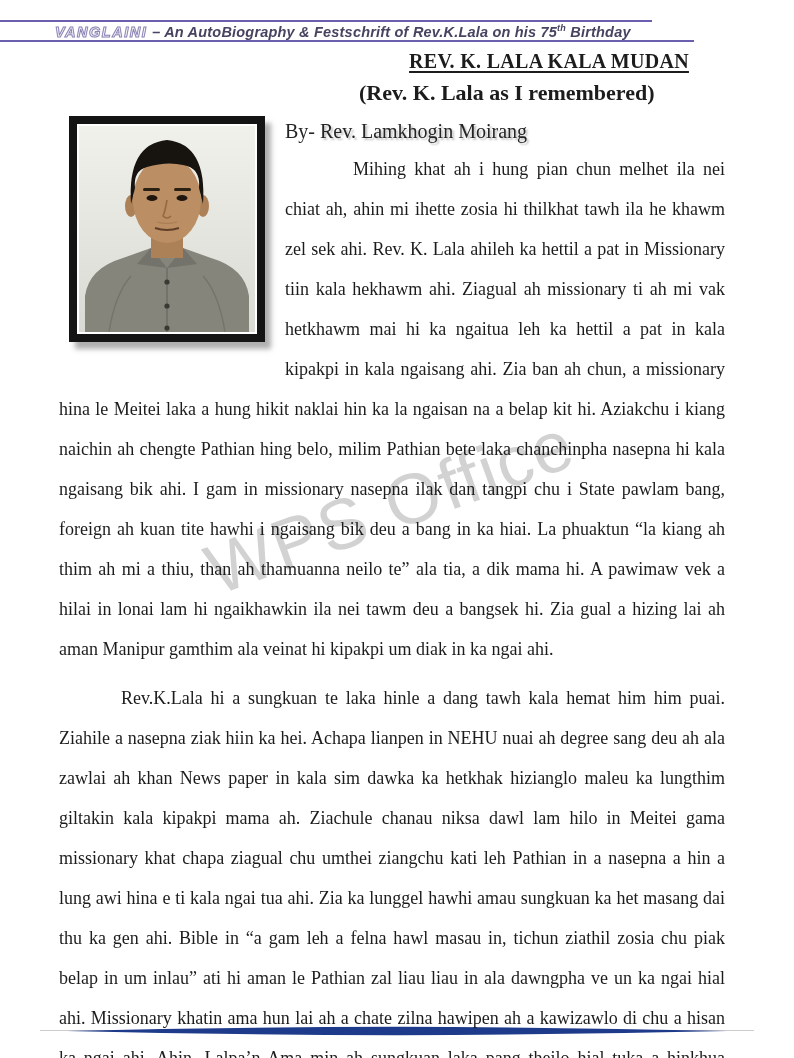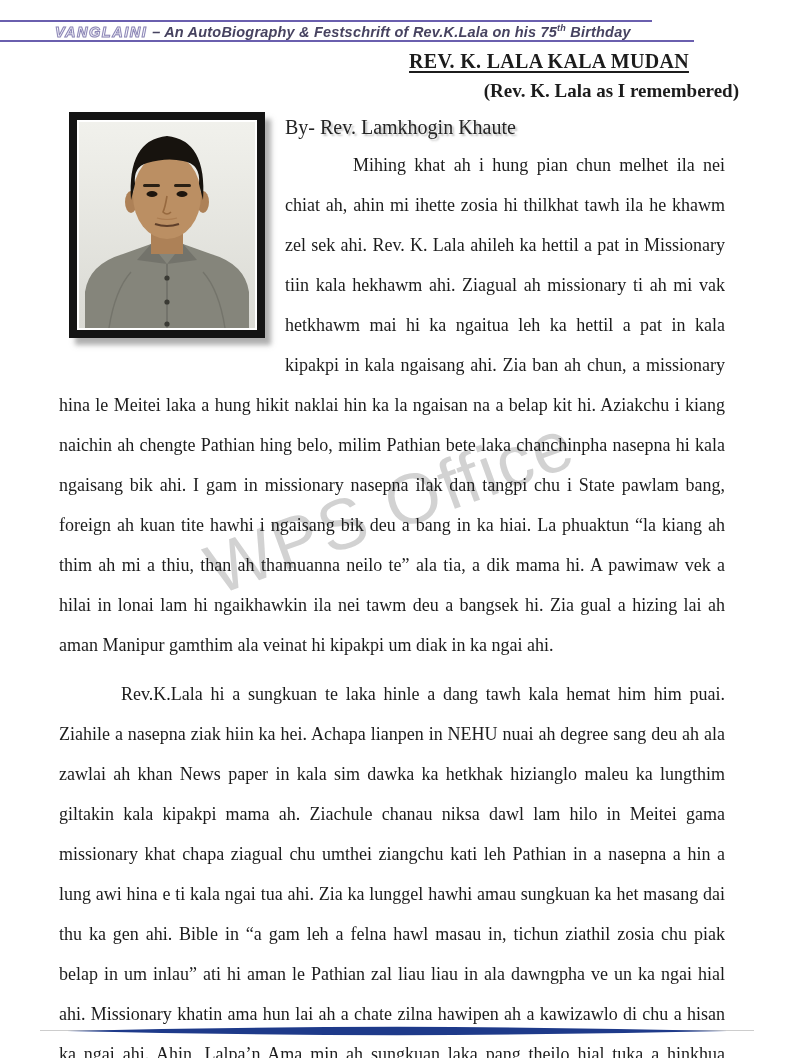--- a/index.html
+++ b/index.html
@@ -26,21 +26,21 @@
         font-family:"Liberation Sans", sans-serif;font-size:71px;font-weight:400;
         letter-spacing:2px;color:rgba(125,125,125,0.35);transform:rotate(-20deg);
         white-space:nowrap;z-index:0;}
 
   
   .content{position:relative;z-index:1;margin:0 59px;padding-top:50px;
         font-size:18px;color:#1c1c1c;font-family:Liberation Serif, serif;}
   .heading{margin-left:300px;width:380px;}
   .title{font-size:20px;font-weight:bold;text-align:center;letter-spacing:.3px;
         text-decoration:underline;text-decoration-thickness:2px;text-underline-offset:3px;}
-  .subtitle{font-size:19px;font-weight:bold;text-align:right;margin-top:7px;}
+  .subtitle{font-size:22px;font-weight:bold;text-align:left;margin-top:7px;}
 
   .photo-frame{float:left;width:176px;height:206px;border:8px solid #141414;
         background:#ffffff;padding:2px;margin:10px 20px 10px 10px;
         box-shadow:6px 7px 5px rgba(110,110,110,0.55);}
   .portrait{display:block;width:176px;height:206px;}
 
   .byline{margin:14px 0 6px;font-size:20px;color:#242424;padding-left:4px;}
   .byline-name{text-shadow:2px 2px 2px rgba(110,110,110,0.45);}
 
   .para{margin:0 0 9px;text-align:justify;line-height:40px;text-indent:62px;}
@@ -107,21 +107,21 @@
         <ellipse cx="73" cy="72" rx="5.5" ry="3" fill="#1d150e"></ellipse>
         <ellipse cx="103" cy="72" rx="5.5" ry="3" fill="#1d150e"></ellipse>
 
         <path d="M88,74 Q86,86 84,90 Q88,94 92,90" stroke="#97693f" stroke-width="1.6" fill="none"></path>
 
         <path d="M76,102 Q88,106 100,102" stroke="#5f3f2a" stroke-width="2.2" fill="none"></path>
         <path d="M78,96 Q88,99 98,96" stroke="#a5754a" stroke-width="1.2" fill="none" opacity="0.7"></path>
       </svg>
     </div>
 
-    <p class="byline"><span>By- </span><span class="byline-name">Rev. Lamkhogin Khaute</span></p>
+    <p class="byline"><span>By- </span><span class="byline-name">Rev. Lamkhogin Moirang</span></p>
 
     <p class="para para1">Mihing khat ah i hung pian chun melhet ila nei chiat ah, ahin mi ihette zosia hi thilkhat tawh ila he khawm zel sek ahi. Rev. K. Lala ahileh ka hettil a pat in Missionary tiin kala hekhawm ahi. Ziagual ah missionary ti ah mi vak hetkhawm mai hi ka ngaitua leh ka hettil a pat in kala kipakpi in kala ngaisang ahi. Zia ban ah chun, a missionary hina le Meitei laka a hung hikit naklai hin ka la ngaisan na a belap kit hi. Aziakchu i kiang naichin ah chengte Pathian hing belo, milim Pathian bete laka chanchinpha nasepna hi kala ngaisang bik ahi. I gam in missionary nasepna ilak dan tangpi chu i State pawlam bang, foreign ah kuan tite hawhi i ngaisang bik deu a bang in ka hiai. La phuaktun “la kiang ah thim ah mi a thiu, than ah thamuanna neilo te” ala tia, a dik mama hi. A pawimaw vek a hilai in lonai lam hi ngaikhawkin ila nei tawm deu a bangsek hi. Zia gual a hizing lai ah aman Manipur gamthim ala veinat hi kipakpi um diak in ka ngai ahi.</p>
     <p class="para">Rev.K.Lala hi a sungkuan te laka hinle a dang tawh kala hemat him him puai. Ziahile a nasepna ziak hiin ka hei. Achapa lianpen in NEHU nuai ah degree sang deu ah ala zawlai ah khan News paper in kala sim dawka ka hetkhak hizianglo maleu ka lungthim giltakin kala kipakpi mama ah. Ziachule chanau niksa dawl lam hilo in Meitei gama missionary khat chapa ziagual chu umthei ziangchu kati leh Pathian in a nasepna a hin a lung awi hina e ti kala ngai tua ahi. Zia ka lunggel hawhi amau sungkuan ka het masang dai thu ka gen ahi. Bible in “a gam leh a felna hawl masau in, tichun ziathil zosia chu piak belap in um inlau” ati hi aman le Pathian zal liau liau in ala dawngpha ve un ka ngai hial ahi. Missionary khatin ama hun lai ah a chate zilna hawipen ah a kawizawlo di chu a hisan ka ngai ahi. Ahin, Lalpa’n Ama min ah sungkuan laka pang theilo hial tuka a hinkhua tamzaw gamthim laka mangpa hi a hemil puai ti a sulang in ka he ahi.</p>
   </div>
 
   <div class="footer-hairline"></div>
   <svg class="footer-lens" width="660" height="10" viewBox="0 0 660 10">
     <path d="M0,5 Q165,1.2 330,0.8 Q495,1.2 660,5 Q495,8.8 330,9.2 Q165,8.8 0,5 Z" fill="#1e3a8a"></path>
   </svg>
 

